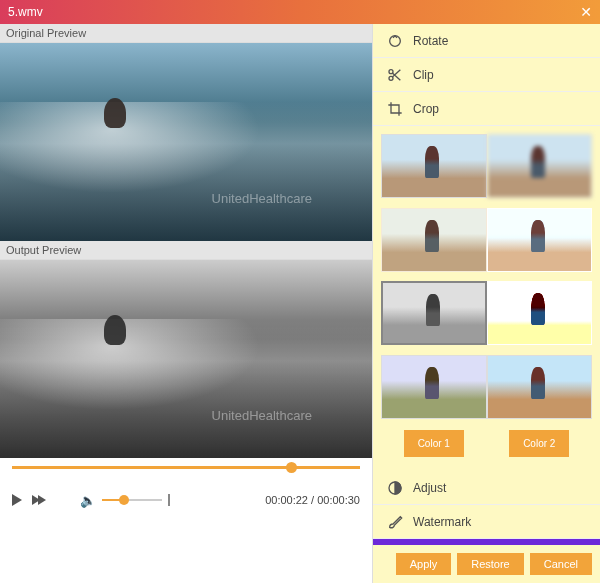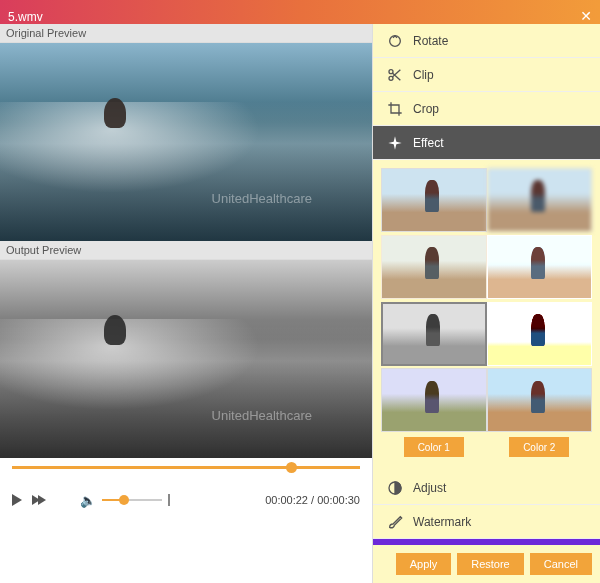--- a/index.html
+++ b/index.html
@@ -1,17 +1,17 @@
 <!DOCTYPE html>
 <html><head>
 <meta charset="utf-8">
 <style>
 *{margin:0;padding:0;box-sizing:border-box;font-family:Arial,sans-serif}
 body{width:600px;height:583px;background:#f5f5f5;overflow:hidden}
-.titlebar{height:24px;background:linear-gradient(90deg,#d93d5c,#e8703d,#f29c3a);display:flex;align-items:flex-end;padding:0 8px;color:#fff;font-size:12px;justify-content:space-between}
+.titlebar{height:24px;background:linear-gradient(90deg,#d93d5c,#e8703d,#f29c3a);display:flex;align-items:center;padding:0 8px;color:#fff;font-size:12px;justify-content:space-between}
 .close-icon{cursor:pointer;font-size:14px}
 .main{display:flex;height:559px}
 .left{width:372px;background:#fff;display:flex;flex-direction:column}
 .right{width:228px;background:#fef9c3;border-left:1px solid #ddd;display:flex;flex-direction:column}
 .label{font-size:11px;color:#555;padding:3px 6px;background:#e5e5e5;border-bottom:1px solid #ddd}
 .preview{width:100%;height:198px;background:#2a4050;position:relative;overflow:hidden}
 .preview.orig{background:linear-gradient(180deg,#8bb5cc 0%,#3d6b7d 40%,#2a4a5a 100%)}
 .preview.out{background:linear-gradient(180deg,#ccc 0%,#666 40%,#333 100%);filter:grayscale(100%)}
 .wave{position:absolute;bottom:0;left:0;right:0;height:70%;background:radial-gradient(ellipse at 30% 20%,rgba(255,255,255,0.6),transparent 40%),linear-gradient(180deg,transparent,rgba(255,255,255,0.3) 30%,rgba(30,50,60,0.8))}
 .surfer{position:absolute;left:28%;top:28%;width:22px;height:30px;background:rgba(50,40,35,0.9);border-radius:50% 50% 30% 30%}
@@ -106,28 +106,20 @@
       <span>Clip</span>
     </div>
     <div class="menu-item">
       <span class="menu-icon crop-icon">
           <svg viewBox="0 0 24 24" fill="none" stroke="#555" stroke-width="2">
             <path d="M6 2 L6 18 L22 18 M2 6 L18 6 L18 22"></path>
           </svg>
         </span>
       <span>Crop</span>
     </div>
-    <div class="menu-item active">
-      <span class="menu-icon effect-icon">
-          <svg viewBox="0 0 24 24" fill="#fff">
-            <path d="M12 2 L14 10 L22 12 L14 14 L12 22 L10 14 L2 12 L10 10 Z"></path>
-          </svg>
-        </span>
-      <span>Effect</span>
-    </div>
 
     <div class="effects-grid">
       <div class="effect-thumb"></div>
       <div class="effect-thumb blur"></div>
       <div class="effect-thumb" style="filter:sepia(30%)"></div>
       <div class="effect-thumb" style="filter:brightness(120%)"></div>
       <div class="effect-thumb bw selected"></div>
       <div class="effect-thumb sketch"></div>
       <div class="effect-thumb" style="filter:hue-rotate(40deg)"></div>
       <div class="effect-thumb" style="filter:saturate(150%)"></div>

